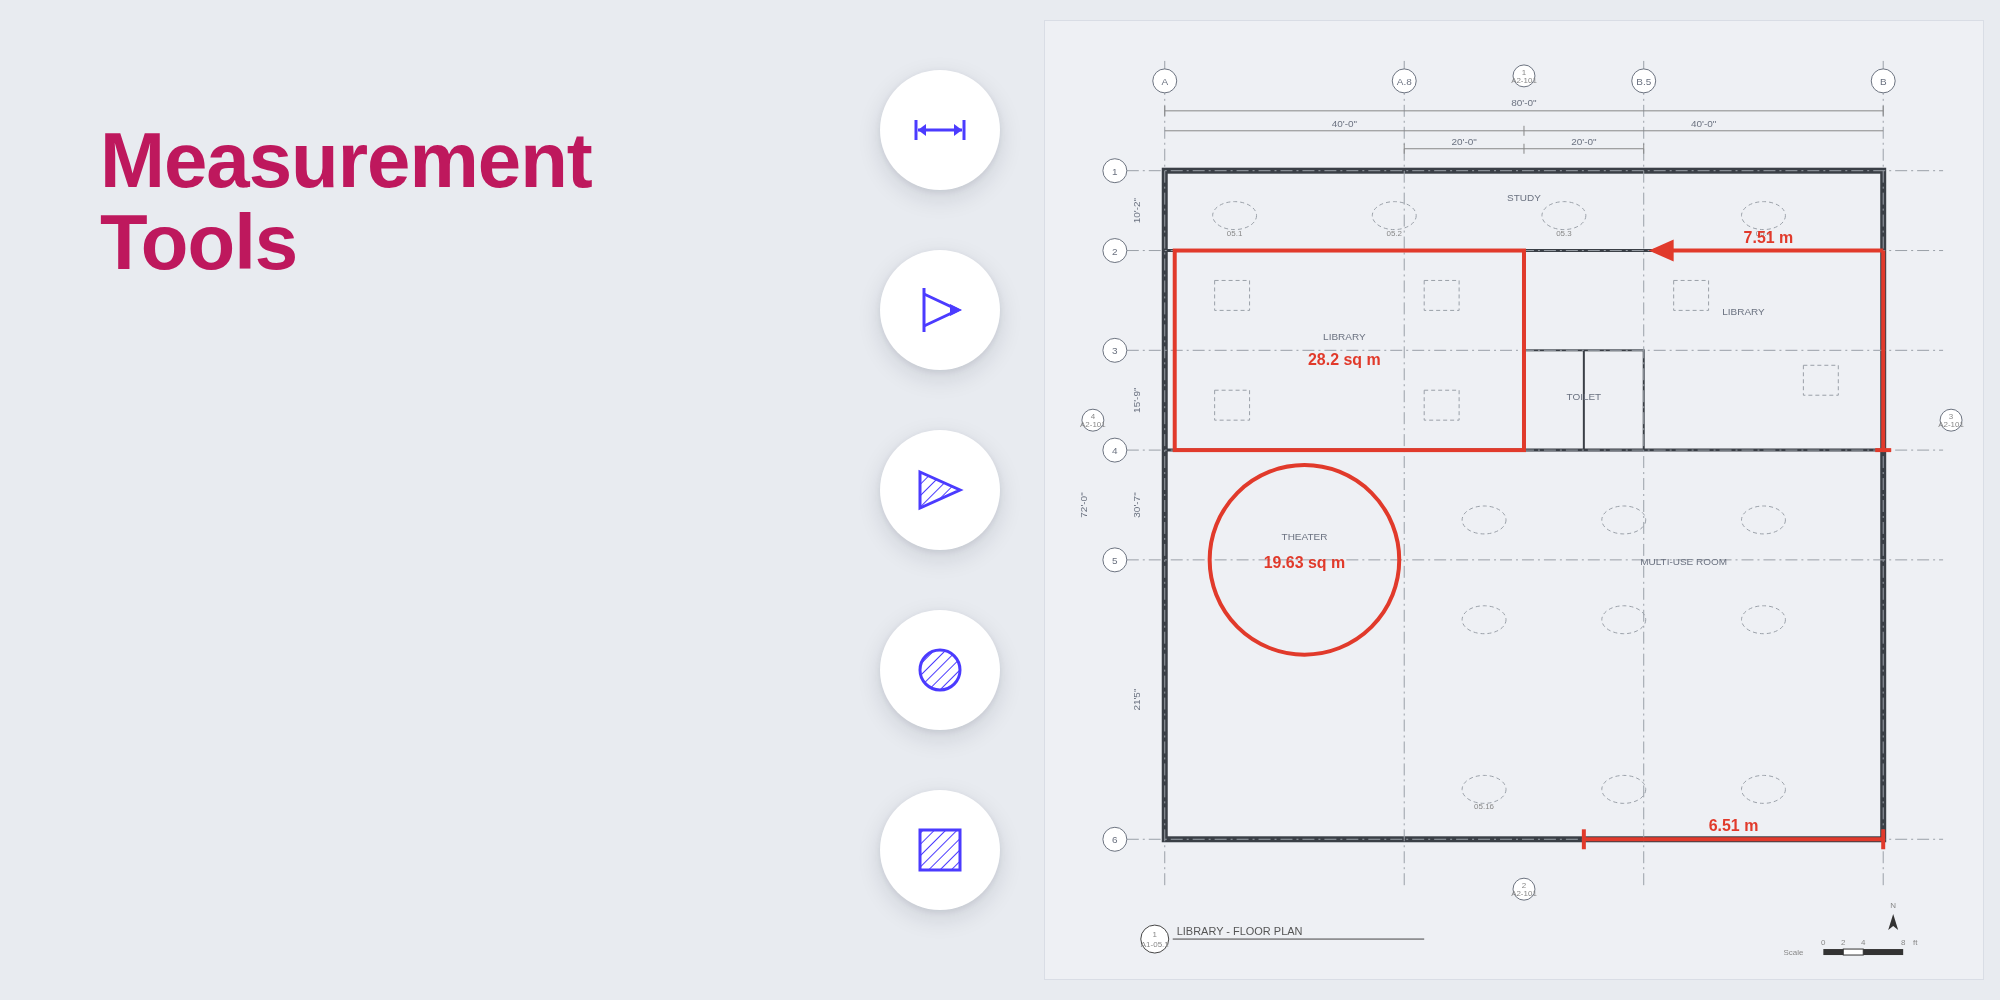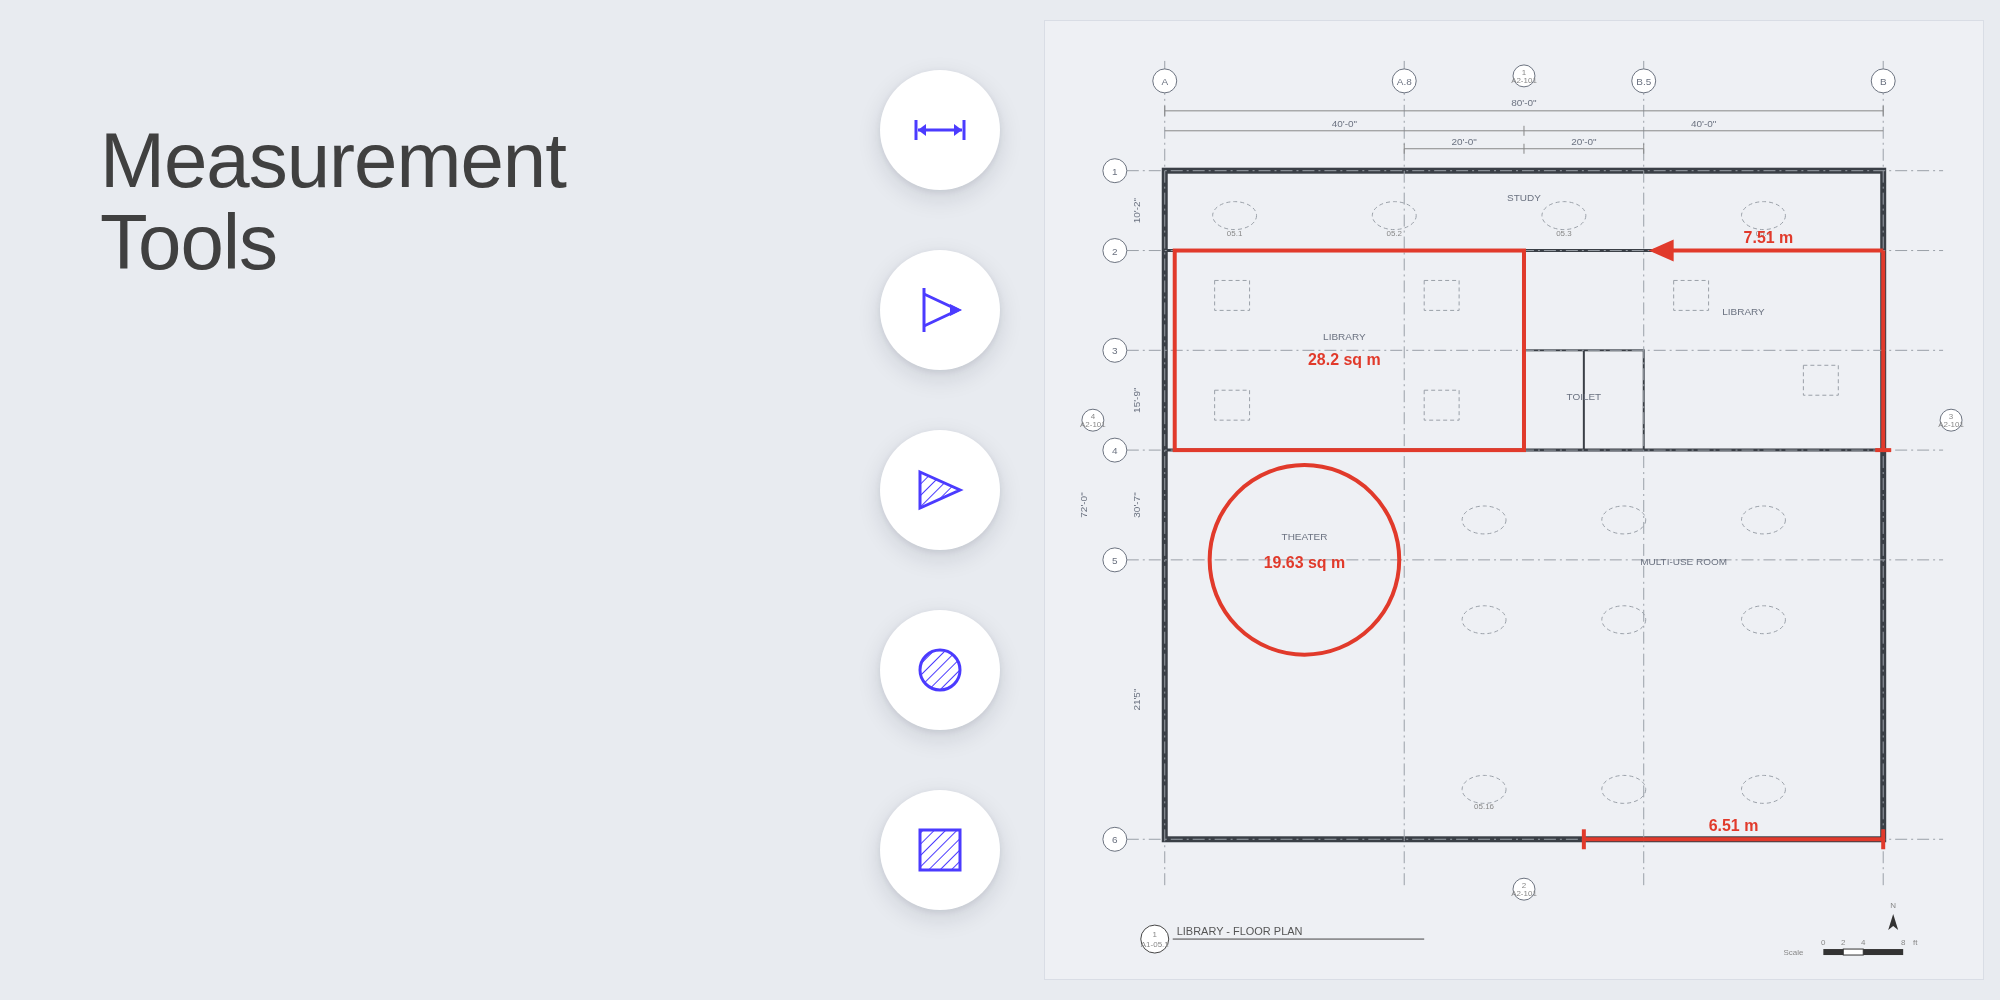--- a/index.html
+++ b/index.html
@@ -7,22 +7,22 @@
   body {
     background: #e8ebf0;
     font-family: -apple-system, BlinkMacSystemFont, "Segoe UI", Helvetica, Arial, sans-serif;
     position: relative;
   }
   .heading {
     position: absolute;
     left: 100px;
     top: 120px;
     font-size: 78px;
-    font-weight: 400;
-    color: #404040;
+    font-weight: 700;
+    color: #be185d;
     line-height: 1.05;
     letter-spacing: -1px;
   }
   .toolbar {
     position: absolute;
     left: 880px;
     top: 70px;
     width: 120px;
     display: flex;
     flex-direction: column;

